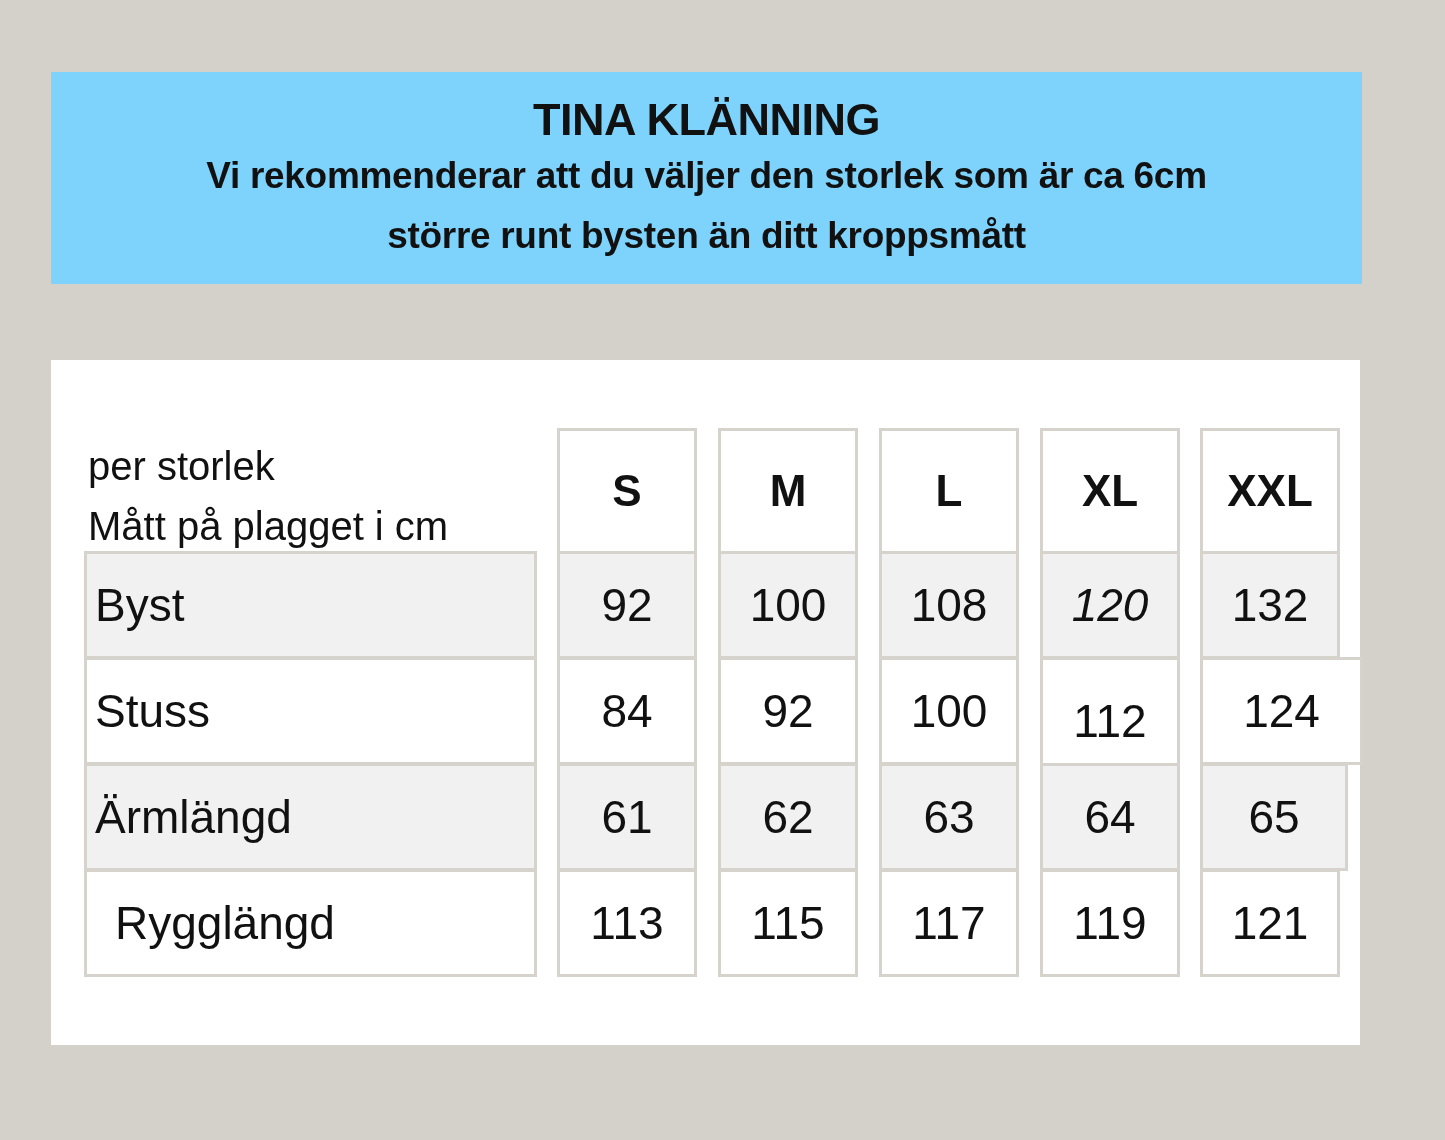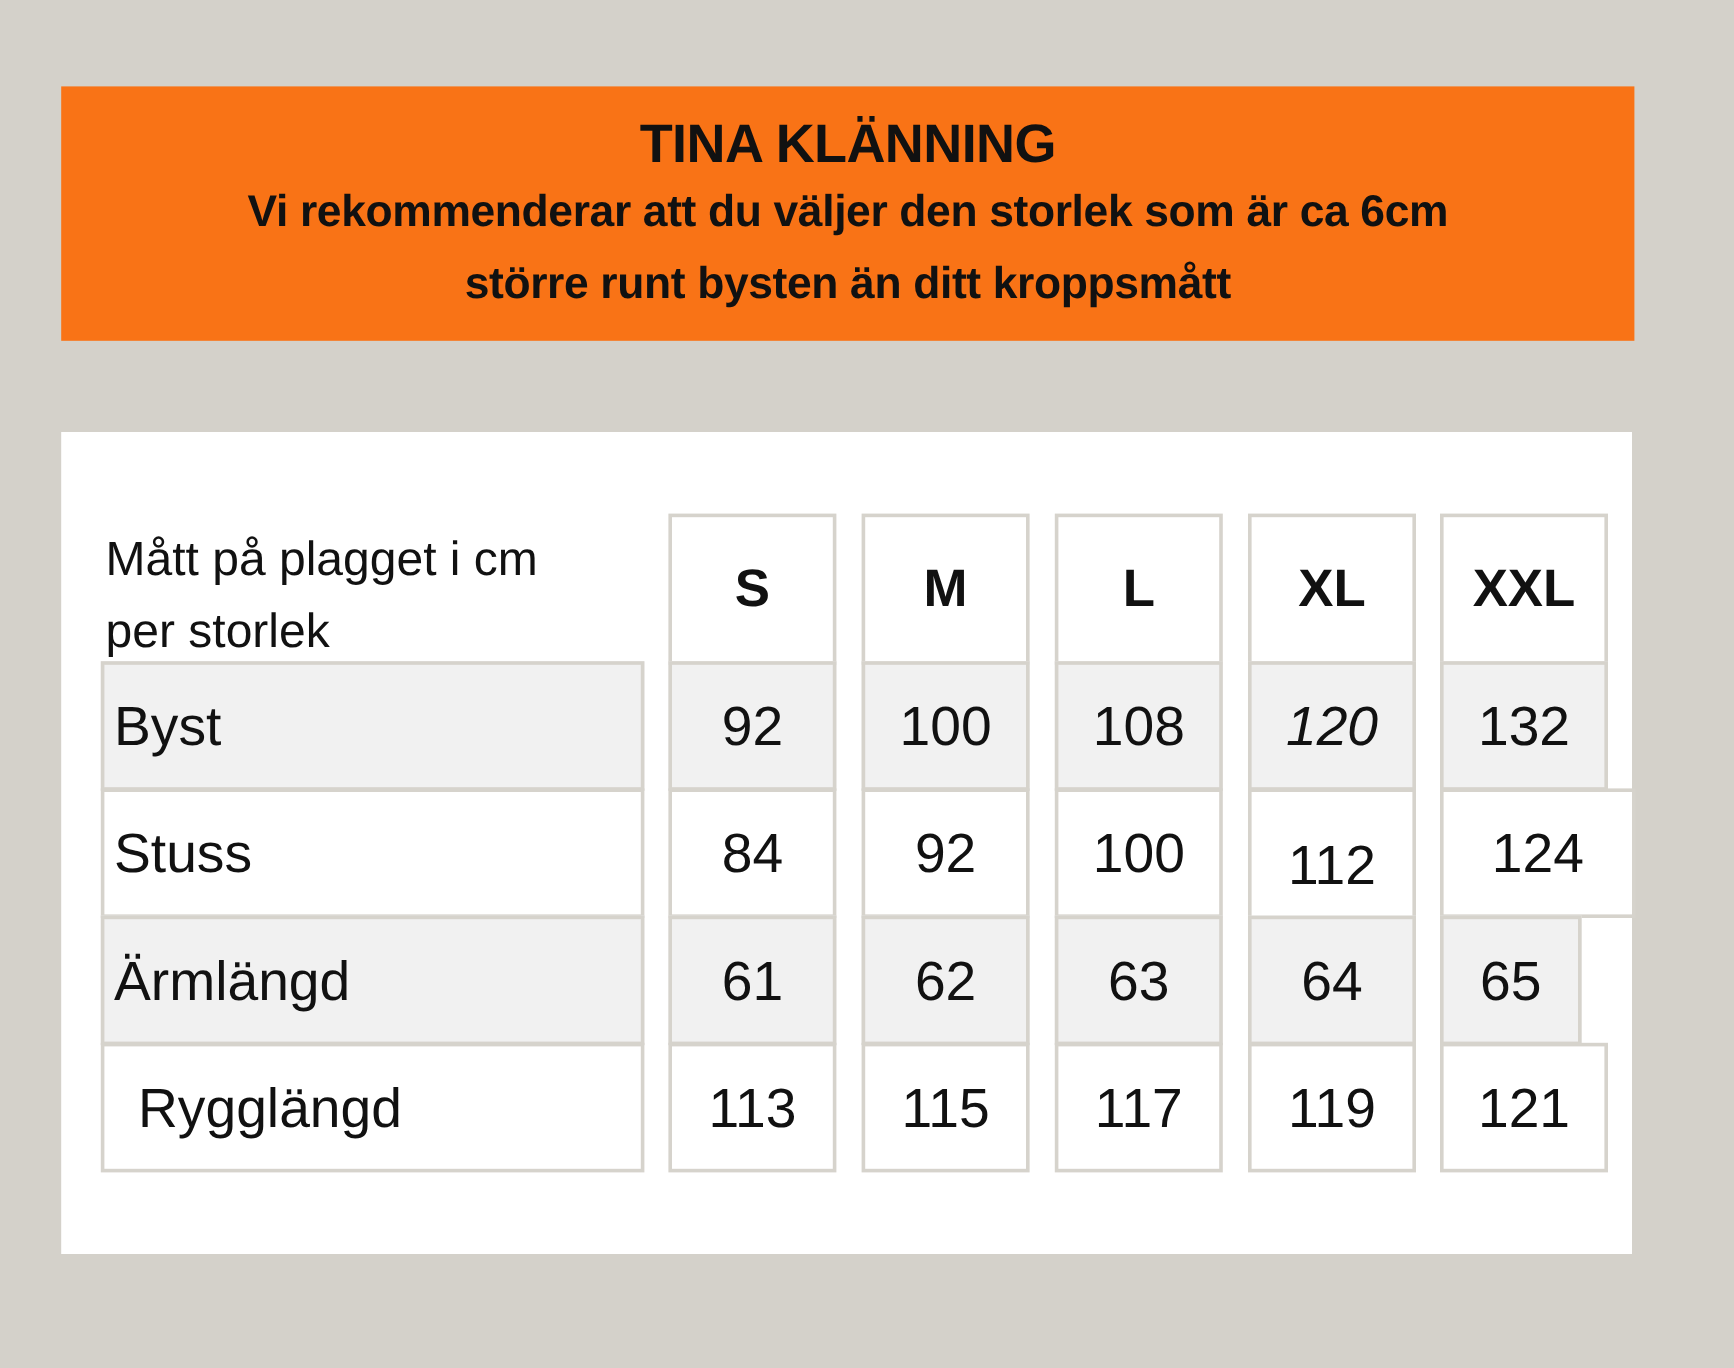--- a/index.html
+++ b/index.html
@@ -1,18 +1,18 @@
 <!DOCTYPE html>
 <html><head>
 <meta charset="utf-8">
 <style>
   html,body{margin:0;padding:0;}
   body{width:1445px;height:1140px;background:#d4d1ca;position:relative;overflow:hidden;
        font-family:"Liberation Sans","DejaVu Sans",sans-serif;color:#111;}
-  .header{position:absolute;left:51px;top:72px;width:1311px;height:212px;background:#f97316;text-align:center;}
+  .header{position:absolute;left:51px;top:72px;width:1311px;height:212px;background:#7dd3fc;text-align:center;}
   .title{font-weight:bold;font-size:45px;margin-top:22px;line-height:52px;letter-spacing:-0.5px;}
   .sub{font-weight:bold;font-size:37px;line-height:60px;letter-spacing:-0.3px;}
   .panel{position:absolute;left:51px;top:360px;width:1309px;height:685px;background:#fff;}
   .cell{position:absolute;box-sizing:border-box;border:3px solid #d6d3cc;display:flex;align-items:center;justify-content:center;font-size:46px;}
   .lbl{justify-content:flex-start;padding-left:8px;}
   .shade{background:#f1f1f1;}
   .hdrtxt{position:absolute;left:88px;top:436px;font-size:40px;line-height:60px;}
   .sz{font-weight:bold;font-size:44px;}
 </style>
 </head>
@@ -20,22 +20,22 @@
 
 <div class="header">
   <div class="title">TINA KLÄNNING</div>
   <div class="sub">Vi rekommenderar att du väljer den storlek som är ca 6cm</div>
   <div class="sub">större runt bysten än ditt kroppsmått</div>
 </div>
 
 <div class="panel"></div>
 
 <div class="hdrtxt">
+  <div>per storlek</div>
   <div>Mått på plagget i cm</div>
-  <div>per storlek</div>
 </div>
 
 <div id="grid">
     <div class="cell sz" style="left: 557px; top: 428px; width: 140px; height: 126px;">S</div>
     <div class="cell sz" style="left: 718px; top: 428px; width: 140px; height: 126px;">M</div>
     <div class="cell sz" style="left: 879px; top: 428px; width: 140px; height: 126px;">L</div>
     <div class="cell sz" style="left: 1040px; top: 428px; width: 140px; height: 126px;">XL</div>
     <div class="cell sz" style="left: 1200px; top: 428px; width: 140px; height: 126px;">XXL</div>
     <div class="cell lbl shade" style="left: 84px; top: 551px; width: 453px; height: 108px;">Byst</div>
     <div class="cell shade" style="left: 557px; top: 551px; width: 140px; height: 108px;">92</div>
@@ -47,20 +47,20 @@
     <div class="cell" style="left: 557px; top: 657px; width: 140px; height: 108px;">84</div>
     <div class="cell" style="left: 718px; top: 657px; width: 140px; height: 108px;">92</div>
     <div class="cell" style="left: 879px; top: 657px; width: 140px; height: 108px;">100</div>
     <div class="cell" style="left: 1040px; top: 657px; width: 140px; height: 128px;">112</div>
     <div class="cell" style="left: 1200px; top: 657px; width: 163px; height: 108px;">124</div>
     <div class="cell lbl shade" style="left: 84px; top: 763px; width: 453px; height: 108px;">Ärmlängd</div>
     <div class="cell shade" style="left: 557px; top: 763px; width: 140px; height: 108px;">61</div>
     <div class="cell shade" style="left: 718px; top: 763px; width: 140px; height: 108px;">62</div>
     <div class="cell shade" style="left: 879px; top: 763px; width: 140px; height: 108px;">63</div>
     <div class="cell shade" style="left: 1040px; top: 763px; width: 140px; height: 108px;">64</div>
-    <div class="cell shade" style="left: 1200px; top: 763px; width: 118px; height: 108px;">65</div>
+    <div class="cell shade" style="left: 1200px; top: 763px; width: 148px; height: 108px;">65</div>
     <div class="cell lbl" style="left: 84px; top: 869px; width: 453px; height: 108px; padding-left: 28px;">Rygglängd</div>
     <div class="cell" style="left: 557px; top: 869px; width: 140px; height: 108px;">113</div>
     <div class="cell" style="left: 718px; top: 869px; width: 140px; height: 108px;">115</div>
     <div class="cell" style="left: 879px; top: 869px; width: 140px; height: 108px;">117</div>
     <div class="cell" style="left: 1040px; top: 869px; width: 140px; height: 108px;">119</div>
     <div class="cell" style="left: 1200px; top: 869px; width: 140px; height: 108px;">121</div>
   </div>
 
 </body></html>

